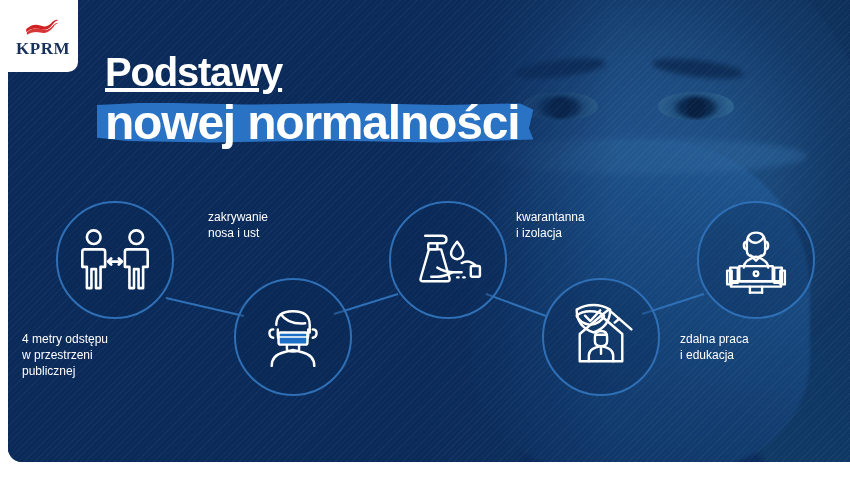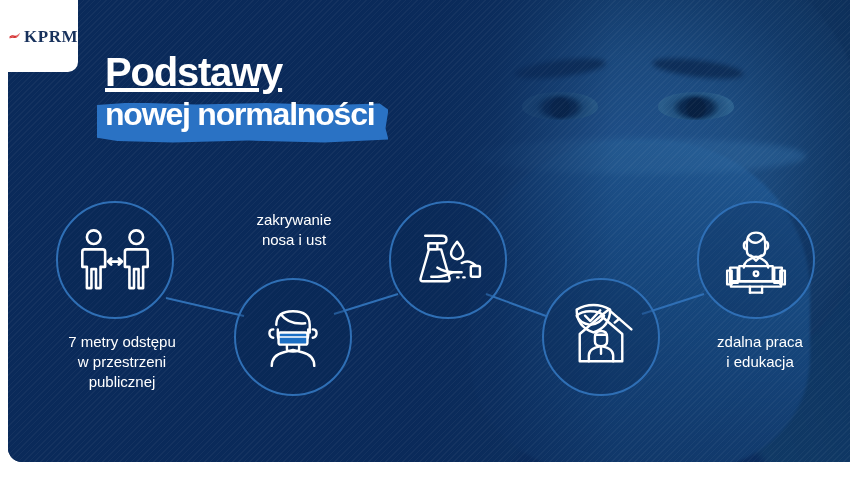--- a/index.html
+++ b/index.html
@@ -110,21 +110,21 @@
     background:linear-gradient(90deg,#0a2a5a 0%, #0a2a5a 46%, rgba(10,42,90,0.86) 58%, rgba(10,42,90,0.35) 72%, rgba(10,42,90,0.18) 100%);
     pointer-events:none;
   }
 
   
   .logo-plate {
     position:absolute; left:8px; top:0;
     width:70px; height:72px;
     background:#ffffff;
     border-radius:0 0 10px 0;
-    display:flex; flex-direction:row;
+    display:flex; flex-direction:column;
     align-items:center; justify-content:center;
     gap:2px;
     z-index:7;
   }
   .logo-flag { width:42px; height:22px; display:block; }
   .logo-text {
     font-family:"Liberation Serif", serif;
     font-size:17px; font-weight:700; letter-spacing:.5px;
     color:#17315c; line-height:1;
   }
@@ -145,21 +145,21 @@
   }
   .highlight {
     position:absolute; left:-8px; top:5px;
     width:calc(100% + 22px); height:40px;
     background:#2a72c4;
     z-index:0;
     clip-path:polygon(0% 6%, 12% 0%, 34% 5%, 58% 1%, 80% 6%, 97% 2%, 100% 18%, 99% 64%, 100% 92%, 78% 100%, 52% 95%, 26% 100%, 7% 96%, 0% 88%);
   }
   .line2 {
     position:relative; z-index:1;
-    font-size:32px; font-weight:700; letter-spacing:-1.2px;
+    font-size:48px; font-weight:700; letter-spacing:-1.2px;
     color:#ffffff; line-height:1.04;
     display:block;
   }
 
   
   .links { position:absolute; inset:0; z-index:3; }
 
   
   .node {
     position:absolute;
@@ -169,24 +169,23 @@
     background:rgba(10,40,84,0.30);
     display:flex; align-items:center; justify-content:center;
     z-index:4;
   }
   .node svg { width:76px; height:76px; display:block; }
 
   
   .caption {
     position:absolute;
     color:#ffffff;
-    font-size:15px;
+    font-size:12px;
     font-weight:400;
     line-height:1.32;
-    text-align:center;
     z-index:5;
     white-space:pre-line;
   }
 </style>
 </head>
 <body>
 
 <div id="poster">
 
   <div class="card">
@@ -219,21 +218,21 @@
       <svg viewBox="0 0 100 100" fill="none" stroke="#ffffff" stroke-width="3.4" stroke-linecap="round" stroke-linejoin="round">
         <circle cx="22" cy="20" r="9"></circle>
         <path d="M10 36 h24 a3 3 0 0 1 3 3 v20 h-6 v28 h-6 V62 h-6 v25 h-6 V59 h-6 V39 a3 3 0 0 1 3 -3 z"></path>
         <circle cx="78" cy="20" r="9"></circle>
         <path d="M66 36 h24 a3 3 0 0 1 3 3 v20 h-6 v28 h-6 V62 h-6 v25 h-6 V59 h-6 V39 a3 3 0 0 1 3 -3 z"></path>
         <path d="M42 52 h16" stroke-width="3.6"></path>
         <path d="M45 48 l-4 4 l4 4" stroke-width="3.6"></path>
         <path d="M55 48 l4 4 l-4 4" stroke-width="3.6"></path>
       </svg>
     </div>
-    <div class="caption" style="left:14px; top:332px; width:200px;">7 metry odstępu
+    <div class="caption" style="left:14px; top:332px; width:200px;">4 metry odstępu
 w przestrzeni
 publicznej</div>
 
     <div class="node" style="left:226px; top:278px;">
       <svg viewBox="0 0 100 100" fill="none" stroke="#ffffff" stroke-width="3.2" stroke-linecap="round" stroke-linejoin="round">
         <path d="M28 34 q0 -18 22 -18 q22 0 22 18 v10"></path>
         <path d="M34 20 q10 14 32 12"></path>
         <path d="M30 40 v8 q0 5 5 5"></path>
         <path d="M70 40 v8 q0 5 -5 5"></path>
         <path d="M24 40 q-5 0 -5 5 q0 5 5 6"></path>
@@ -269,20 +268,22 @@
         <path d="M74 26 l-6 5"></path>
         <path d="M40 30 q-14 -2 -18 -12 q6 -6 18 -6 q12 0 18 6 q-4 10 -18 12 z" transform="translate(-4,4)"></path>
         <path d="M18 14 q10 -6 22 -6 q12 0 22 6 q0 22 -22 30 q-22 -8 -22 -30 z"></path>
         <path d="M29 22 l7 7 l13 -14"></path>
         <path d="M42 50 q0 -8 8 -8 q8 0 8 8 v6 q0 6 -8 6 q-8 0 -8 -6 z"></path>
         <path d="M43 47 h14"></path>
         <path d="M50 62 v10"></path>
         <path d="M34 82 v-8 q0 -9 16 -12 q16 3 16 12 v8"></path>
       </svg>
     </div>
+    <div class="caption" style="left:508px; top:210px; width:172px;">kwarantanna
+i izolacja</div>
 
     <div class="node" style="left:689px; top:201px;">
       <svg viewBox="0 0 100 100" fill="none" stroke="#ffffff" stroke-width="3.1" stroke-linecap="round" stroke-linejoin="round">
         <path d="M38 28 q0 -14 12 -14 q12 0 12 14 v10 q0 8 -12 8 q-12 0 -12 -8 z"></path>
         <path d="M40 22 q6 8 14 4 q4 -2 6 -6"></path>
         <path d="M38 26 q-4 0 -4 5 q0 5 4 5"></path>
         <path d="M62 26 q4 0 4 5 q0 5 -4 5"></path>
         <path d="M43 44 l7 7 l7 -7"></path>
         <path d="M34 60 q0 -10 16 -14 q16 4 16 14"></path>
         <path d="M28 58 h44 v20 h-44 z"></path>

